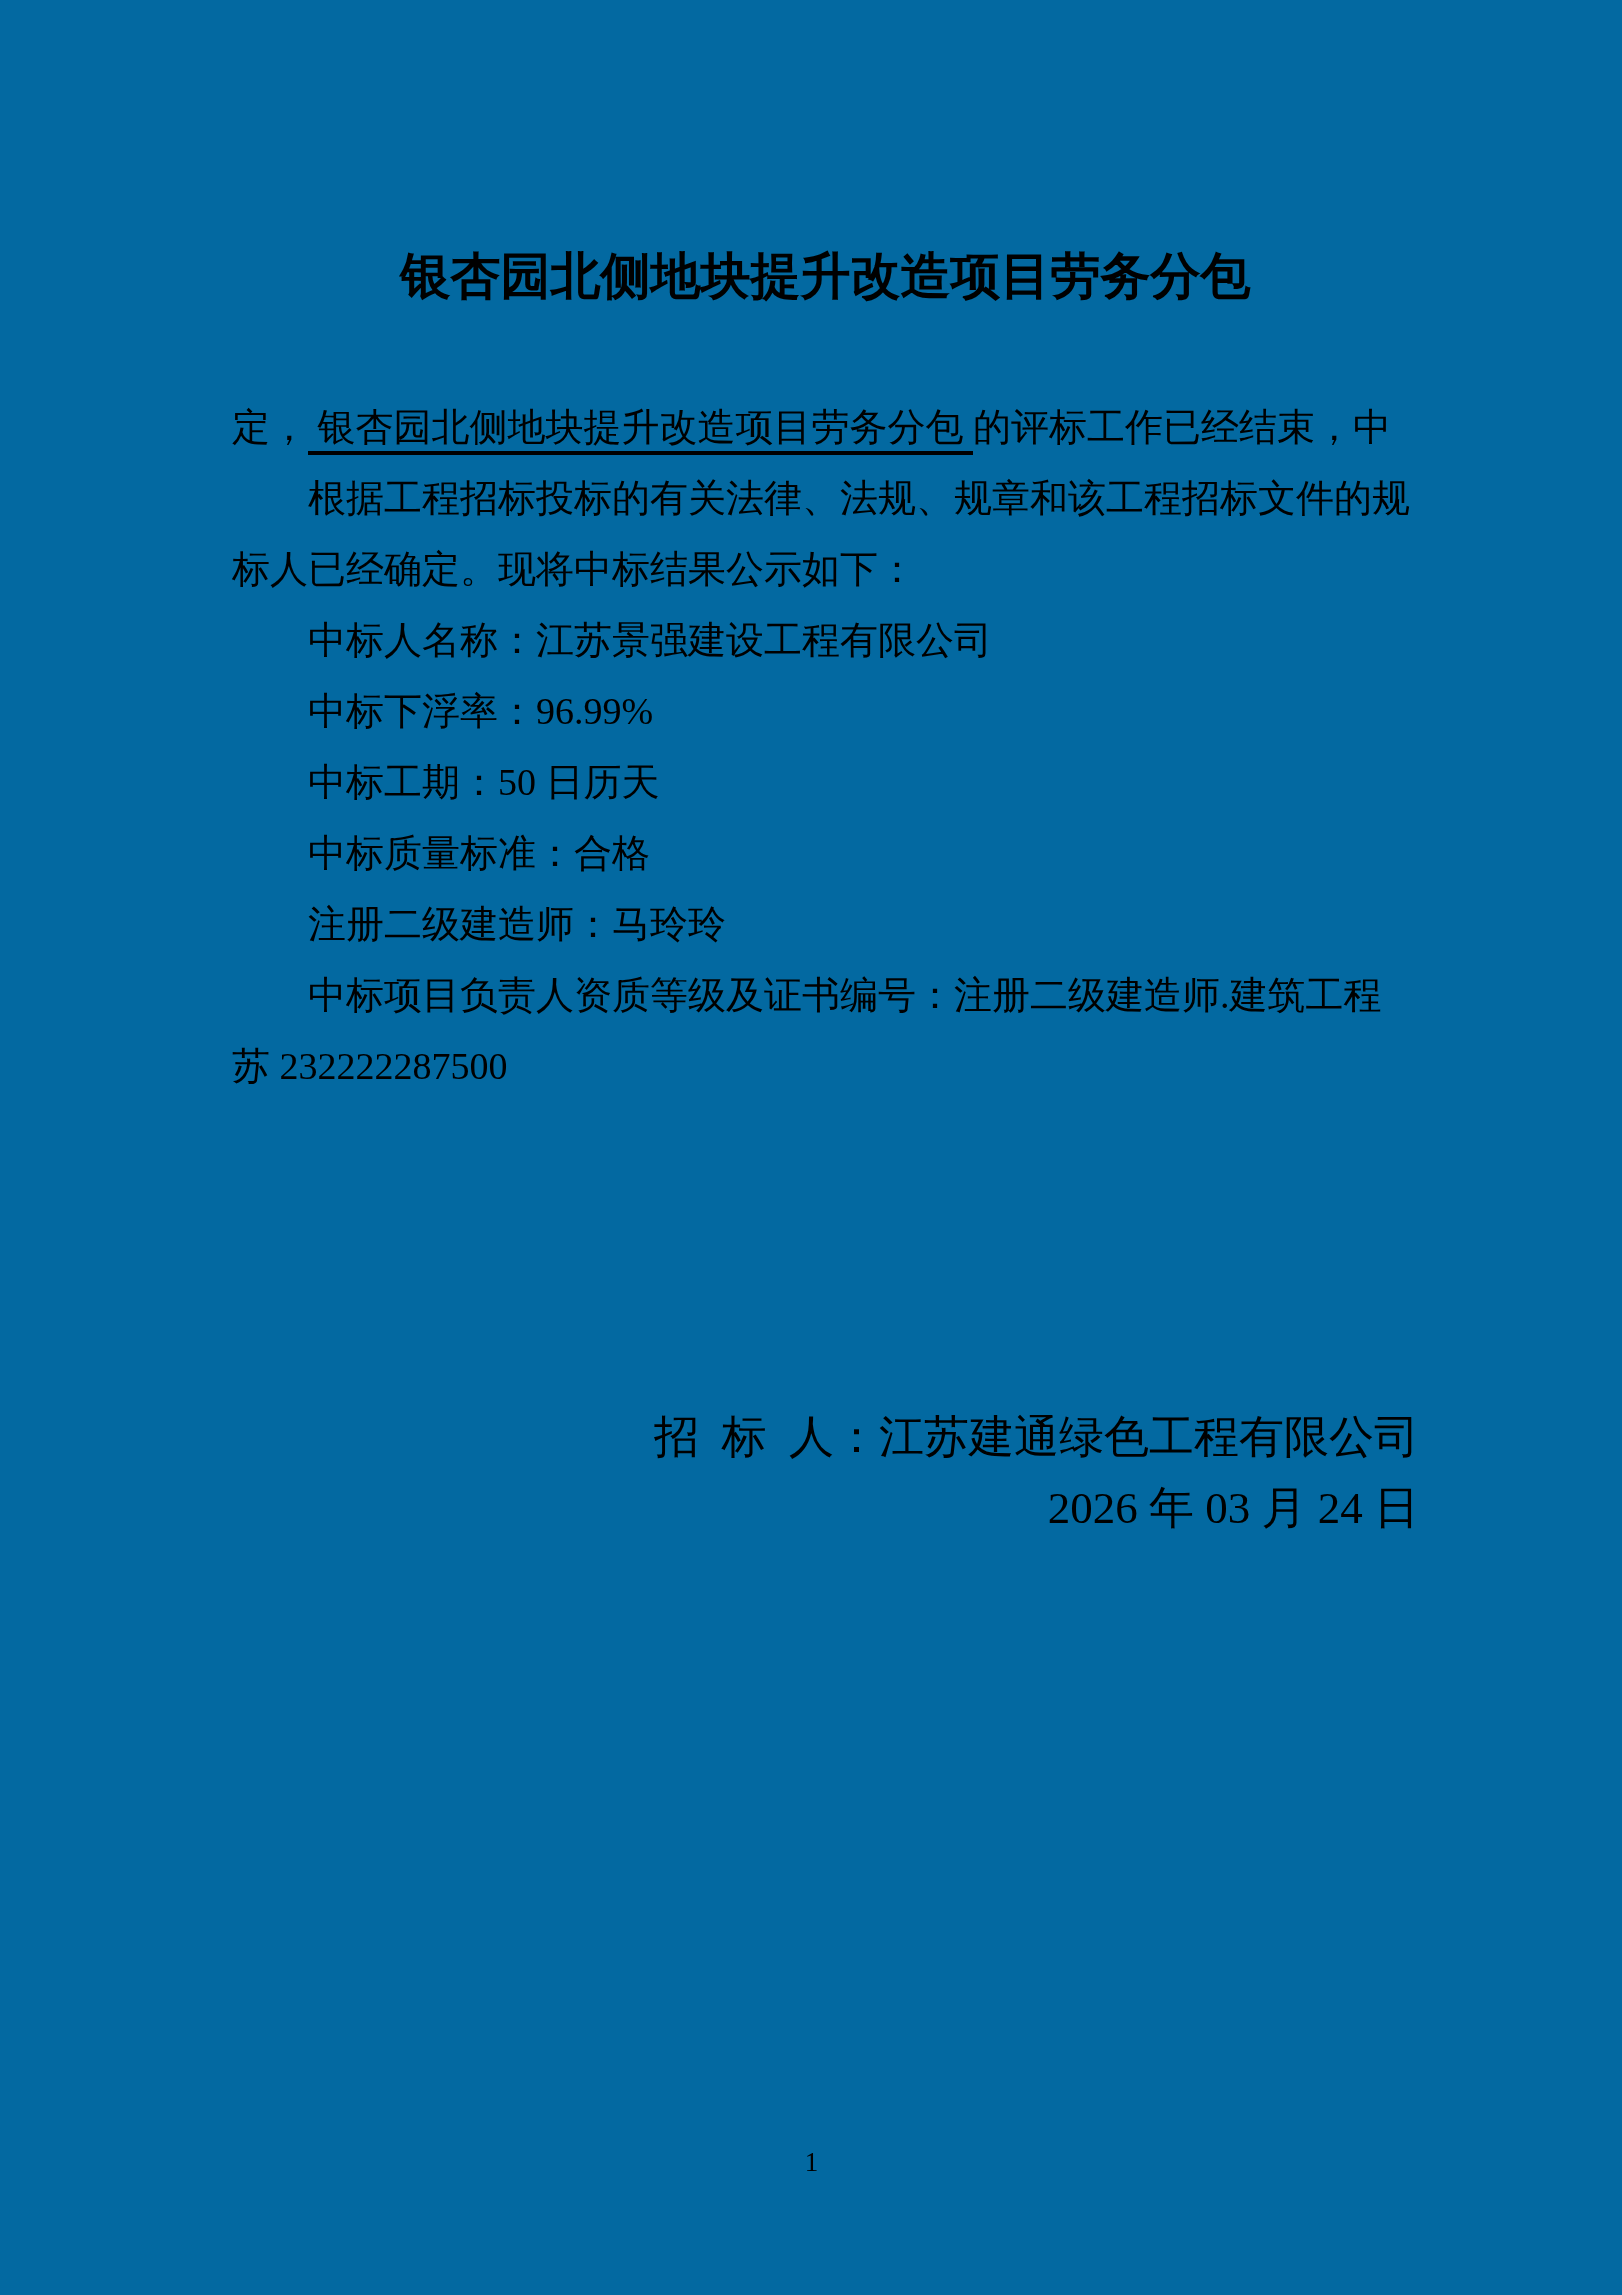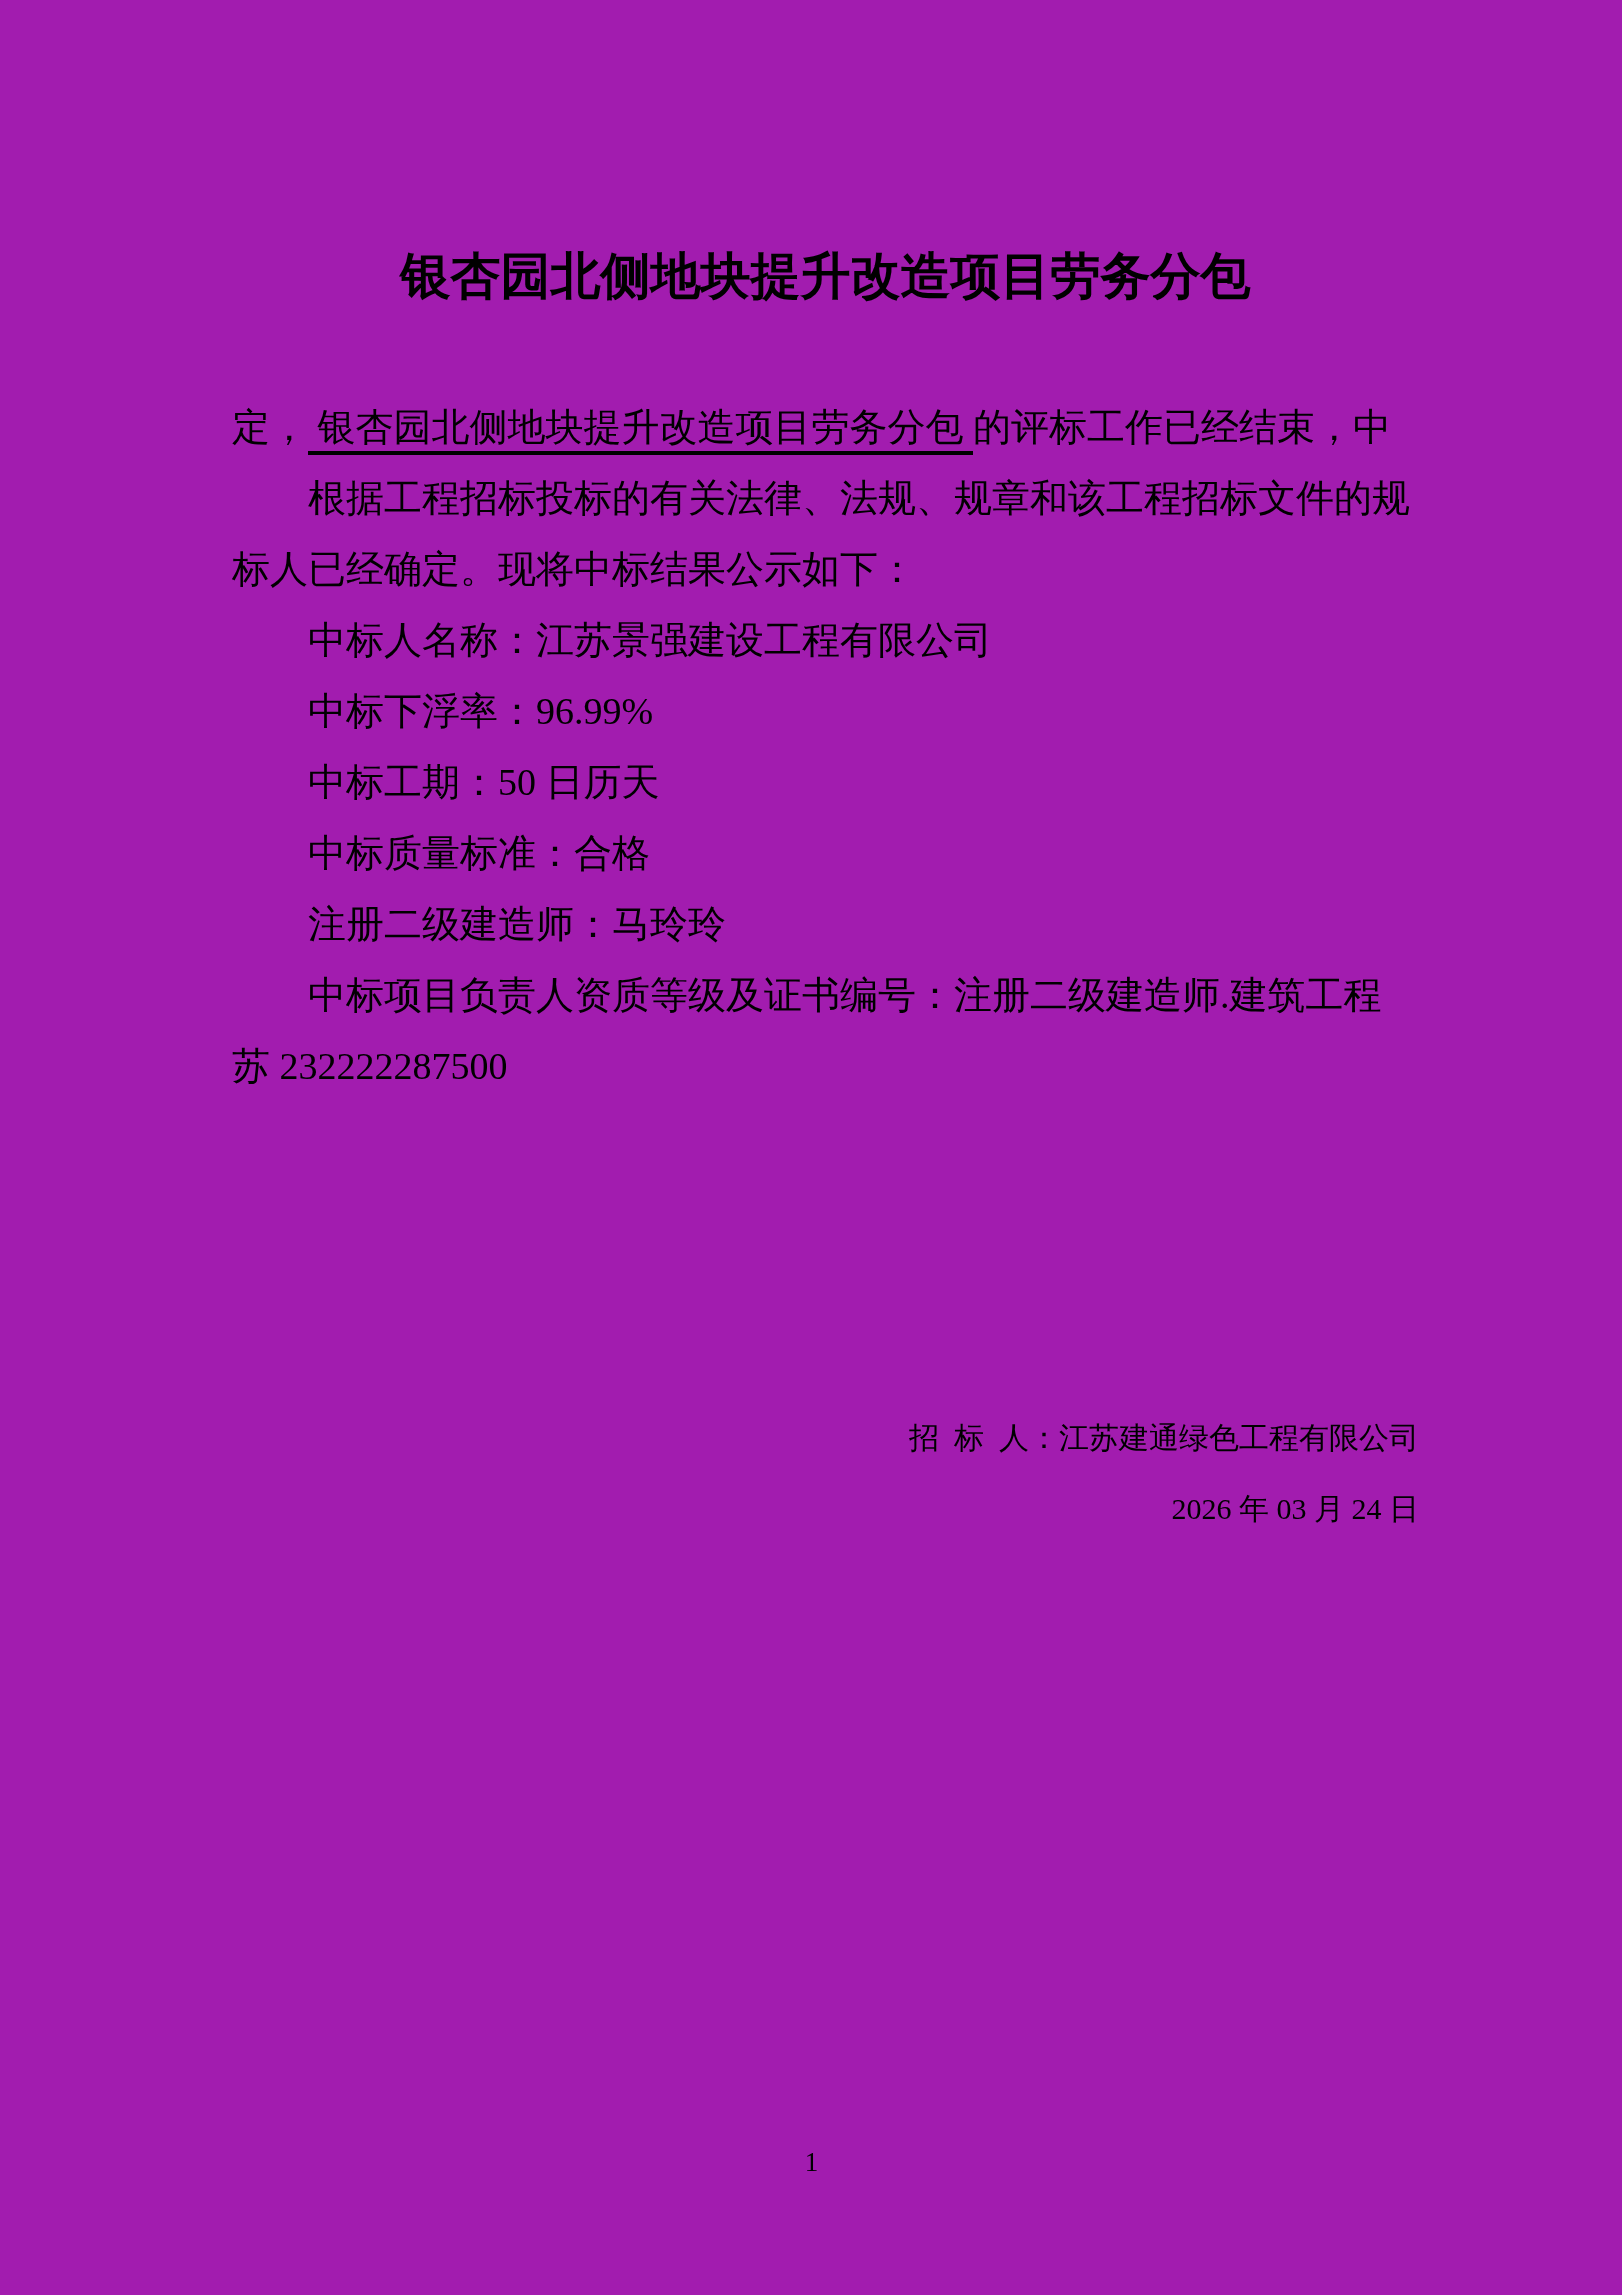--- a/index.html
+++ b/index.html
@@ -4,21 +4,21 @@
 <style>
   html, body {
     margin: 0;
     padding: 0;
     background: #ffffff;
   }
   .page {
     position: relative;
     width: 1623px;
     height: 2295px;
-    background: #a21caf;
+    background: #0369a1;
     color: #000000;
     font-family: "Liberation Serif", "DejaVu Serif", serif;
     overflow: hidden;
   }
   .content {
     padding: 229px 204px 0 232px;
   }
   .title-block {
     text-align: center;
     font-weight: bold;
@@ -35,21 +35,21 @@
   }
   .indent {
     text-indent: 76px;
   }
   .underlined {
     border-bottom: 4.1px solid #000000;
     padding-bottom: 2.7px;
   }
   .footer-block {
     margin-top: 300px;
-    font-size: 30px;
+    font-size: 45px;
     line-height: 71px;
     text-align: right;
   }
   .page-number {
     position: absolute;
     left: 0;
     right: 0;
     top: 2146px;
     text-align: center;
     font-size: 27px;

